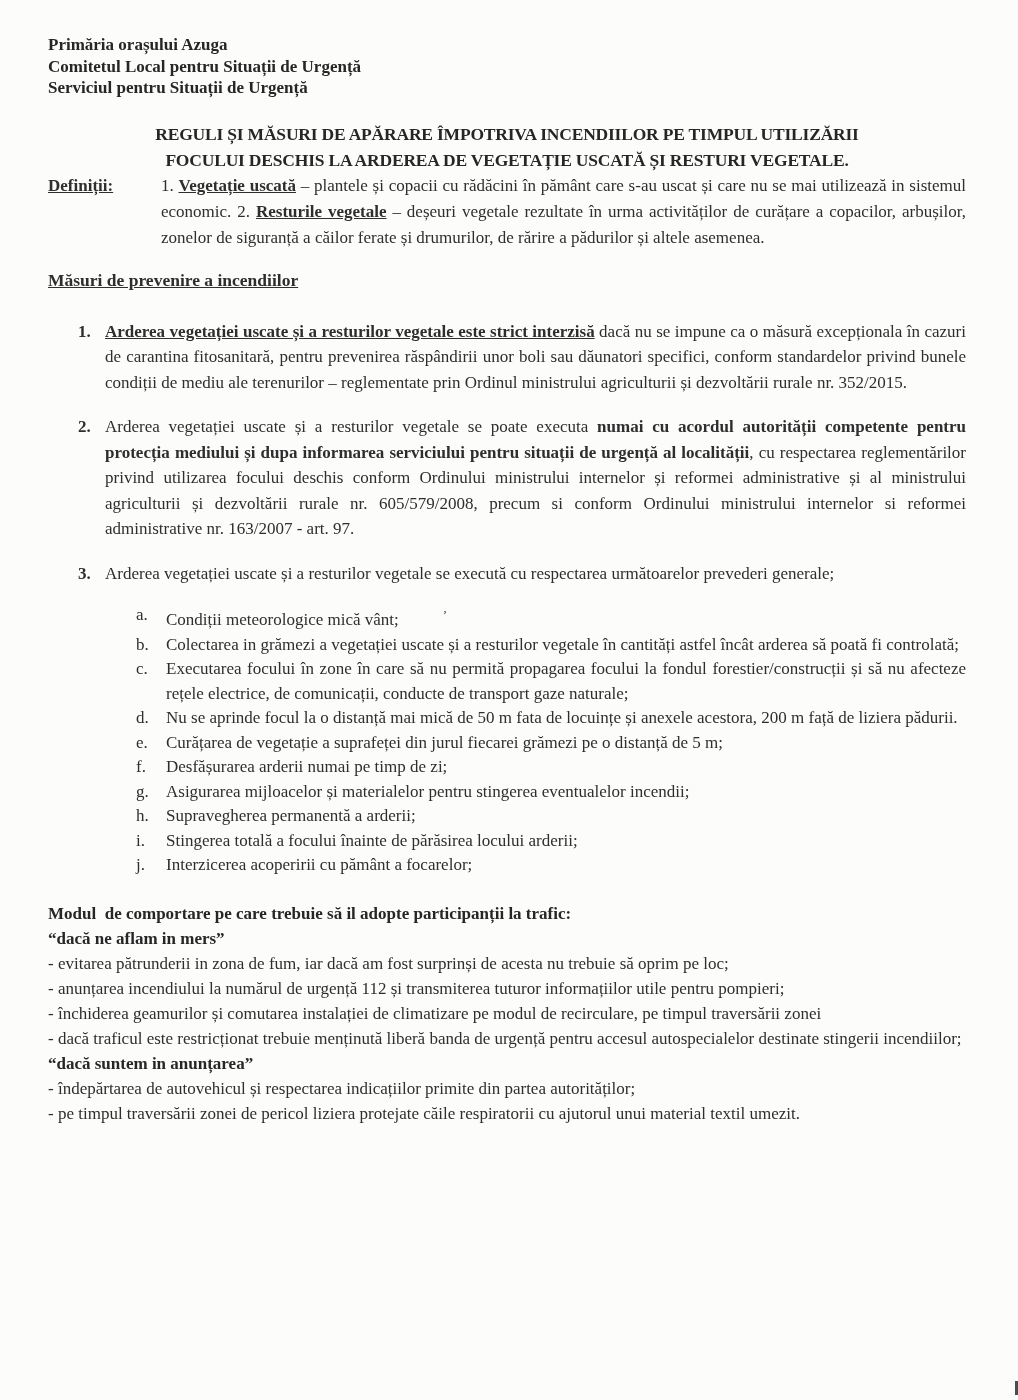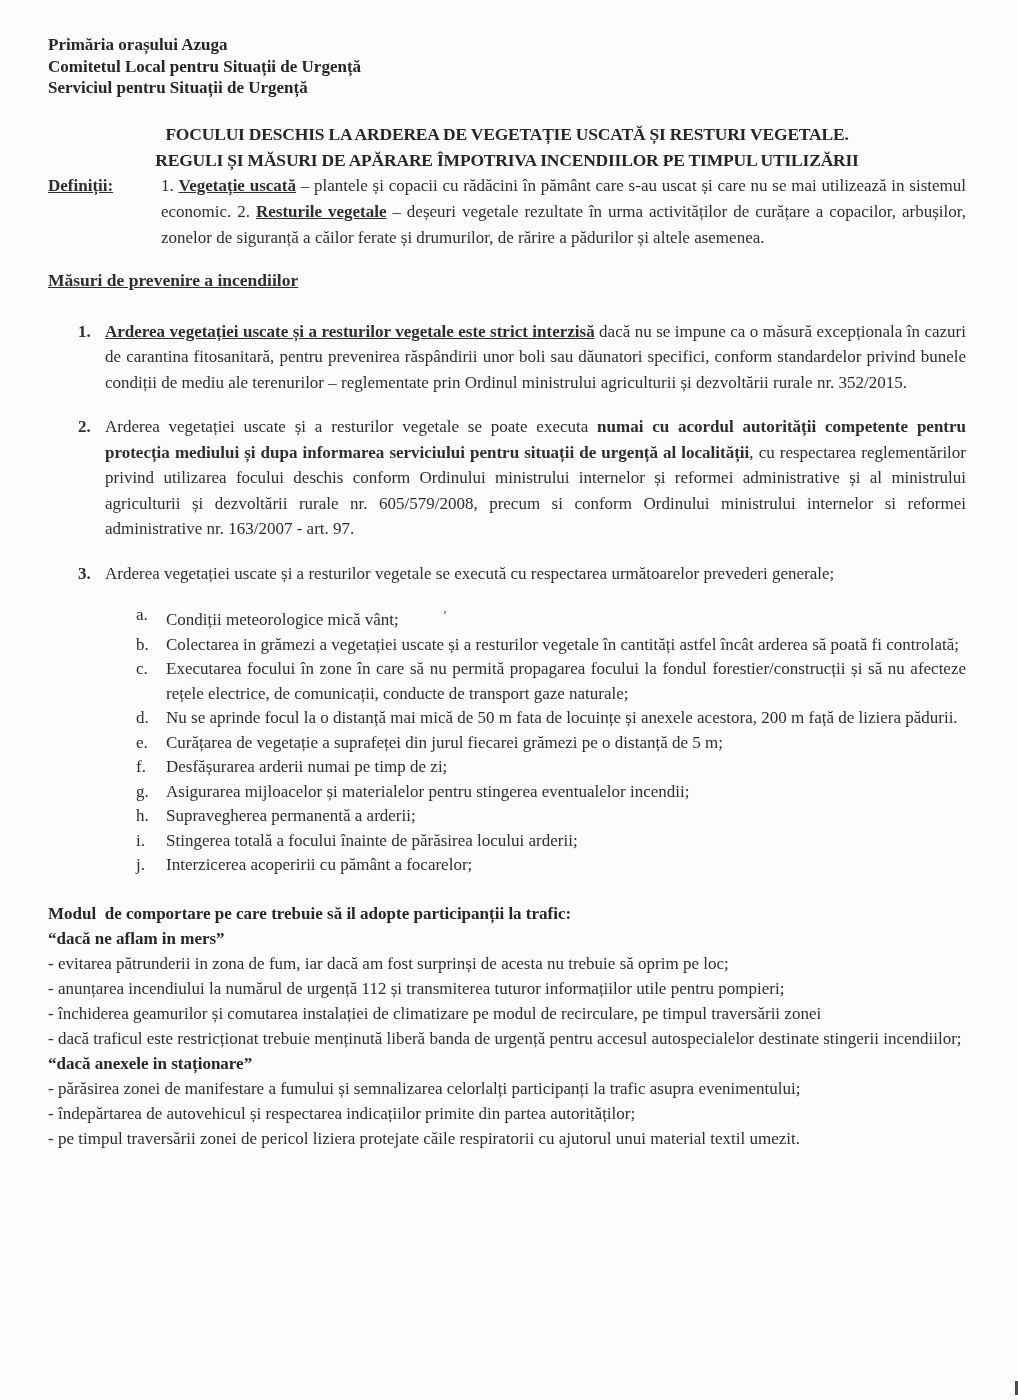--- a/index.html
+++ b/index.html
@@ -80,22 +80,22 @@
 
 <div class="page">
 
   <div class="org-header">
     <div>Primăria orașului Azuga</div>
     <div>Comitetul Local pentru Situații de Urgență</div>
     <div>Serviciul pentru Situații de Urgență</div>
   </div>
 
   <div class="doc-title">
+    <div>REGULI ȘI MĂSURI DE APĂRARE ÎMPOTRIVA INCENDIILOR PE TIMPUL UTILIZĂRII</div>
     <div>FOCULUI DESCHIS LA ARDEREA DE VEGETAȚIE USCATĂ ȘI RESTURI VEGETALE.</div>
-    <div>REGULI ȘI MĂSURI DE APĂRARE ÎMPOTRIVA INCENDIILOR PE TIMPUL UTILIZĂRII</div>
   </div>
 
   <div class="definitions">
     <div class="def-label">Definiții:</div>
     <div class="def-body">
       <span><span>1. </span><span class="term">Vegetație uscată</span><span> – plantele și copacii cu rădăcini în pământ care s-au uscat și care nu se mai utilizează in sistemul economic.</span></span>
       <span><span>2. </span><span class="term">Resturile vegetale</span><span> – deșeuri vegetale rezultate în urma activităților de curățare a copacilor, arbușilor, zonelor de siguranță a căilor ferate și drumurilor, de rărire a pădurilor și altele asemenea.</span></span>
     </div>
   </div>
 
@@ -159,21 +159,20 @@
     </div>
   </div>
 
   <div class="traffic">
     <div class="traffic-heading">Modul  de comportare pe care trebuie să il adopte participanții la trafic:</div>
     <div class="traffic-sub">“dacă ne aflam in mers”</div>
     <div class="t-line">- evitarea pătrunderii in zona de fum, iar dacă am fost surprinși de acesta nu trebuie să oprim pe loc;</div>
     <div class="t-line">- anunțarea incendiului la numărul de urgență 112 și transmiterea tuturor informațiilor utile pentru pompieri;</div>
     <div class="t-line">- închiderea geamurilor și comutarea instalației de climatizare pe modul de recirculare, pe timpul traversării zonei</div>
     <div class="t-line">- dacă traficul este restricționat trebuie menținută liberă banda de urgență pentru accesul autospecialelor destinate stingerii incendiilor;</div>
-    <div class="traffic-sub">“dacă anexele in staționare”</div>
-    <div class="t-line">- părăsirea zonei de manifestare a fumului și semnalizarea celorlalți participanți la trafic asupra evenimentului;</div>
+    <div class="traffic-sub">“dacă suntem in anunțarea”</div>
     <div class="t-line">- îndepărtarea de autovehicul și respectarea indicațiilor primite din partea autorităților;</div>
     <div class="t-line">- pe timpul traversării zonei de pericol liziera protejate căile respiratorii cu ajutorul unui material textil umezit.</div>
   </div>
 
 </div>
 
 <div class="edge-mark"></div>
 
 </body></html>

